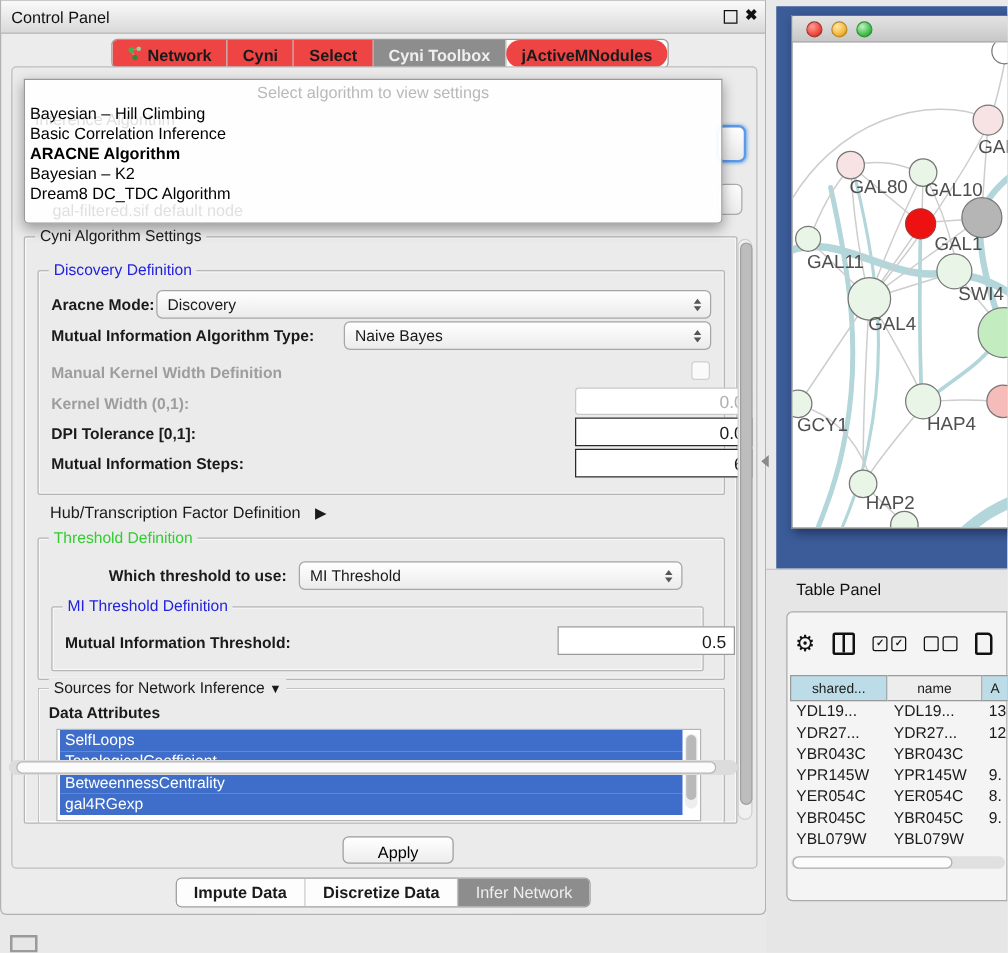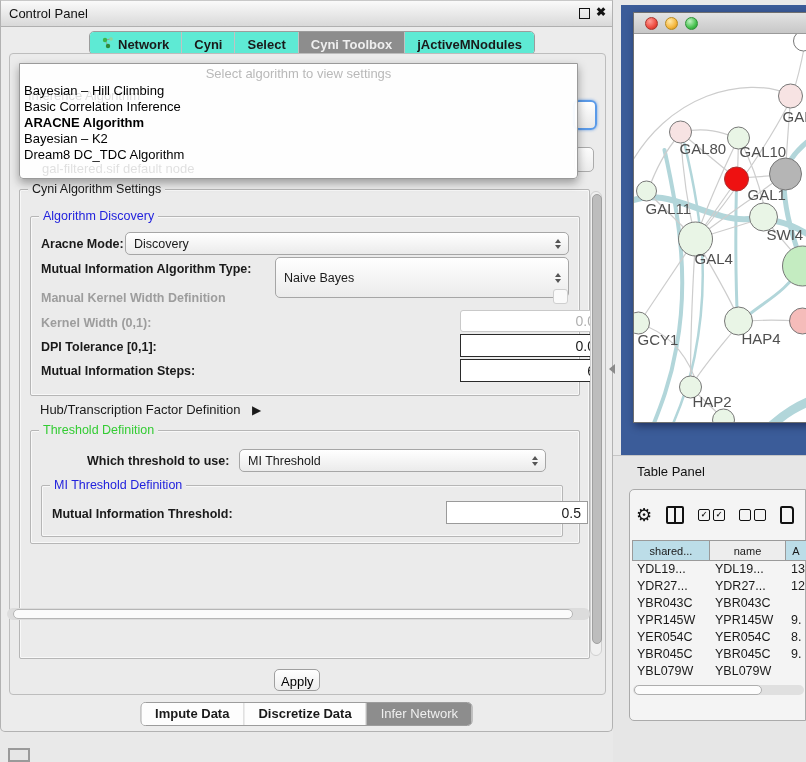--- a/index.html
+++ b/index.html
@@ -11,22 +11,22 @@
              border:1px solid #b2b2b2;border-top:1px solid #c8c8c8;border-radius:0 0 5px 5px;box-sizing:border-box;}
   .cp-titlebar{left:0;top:0;width:100%;height:25px;background:linear-gradient(#fafafa,#d9d9d9);
                border-bottom:1px solid #b0b0b0;}
   .cp-title{left:8px;top:5px;font-size:13px;color:#111;}
   .float-icon{right:22px;top:7px;width:9px;height:9px;border:1.6px solid #111;}
   .close-icon{right:6px;top:4px;font-size:12px;font-weight:bold;color:#111;}
   
   .tabstrip{left:88px;top:30px;height:22px;display:flex;border:1px solid #9c9c9c;border-radius:5px;
             overflow:hidden;background:#fdfdfd;}
   .tab{padding:3px 12px 0 12px;font-size:13px;font-weight:bold;border-right:1px solid #c2c2c2;
-       background:#5eead4;white-space:nowrap;box-sizing:border-box;display:flex;align-items:center;gap:4px;}
-  .tab:last-child{border-right:none;}
+       background:#ef4444;white-space:nowrap;box-sizing:border-box;display:flex;align-items:center;gap:4px;}
+  .tab:last-child{border-right:none;border-radius:11px;}
   .tab.active{background:#8d8d8d;color:#efefef;}
   
   .cp-body{left:8px;top:52px;width:597px;height:642px;background:#ebebeb;border:1px solid #bdbdbd;
            border-radius:4px;box-sizing:border-box;}
   
   .combo-cap-blue{left:572px;top:99px;width:20px;height:26px;border:2px solid #5a9ae8;border-radius:6px;
                   background:linear-gradient(#fff,#e8e8e8);box-shadow:0 0 3px rgba(70,140,230,.8);}
   .combo-cap-gray{left:573px;top:146px;width:18px;height:23px;border:1px solid #ababab;border-radius:5px;
                   background:linear-gradient(#fcfcfc,#ececec);}
   
@@ -60,21 +60,21 @@
   .attr-item{height:17px;line-height:17px;font-size:12.5px;color:#fff;background:#3e6ec9;
              padding-left:4px;margin:0 14px 0 2px;}
   .list-scroll{position:absolute;right:2px;top:3px;width:10px;height:60px;background:#eee;border-radius:5px;}
   .list-thumb{position:absolute;left:1px;top:1px;width:8px;height:52px;background:#b9b9b9;border-radius:4px;}
   
   .vscroll{left:589px;top:190px;width:12px;height:465px;background:#f0f0f0;border:1px solid #d0d0d0;border-radius:6px;box-sizing:border-box;}
   .vthumb{position:absolute;left:1px;top:2px;width:8px;height:448px;background:#bdbdbd;border:1px solid #a0a0a0;border-radius:5px;}
   .hscroll{left:6px;top:607px;width:583px;height:12px;background:#dcdcdc;border-radius:6px;}
   .hthumb{position:absolute;left:6px;top:1px;width:560px;height:10px;background:#fbfbfb;border:1px solid #b5b5b5;border-radius:5px;box-sizing:border-box;}
   
-  .apply-btn{left:273px;top:668px;width:46px;height:22px;background:linear-gradient(#ffffff,#ededed);
+  .apply-btn{left:273px;top:668px;width:89px;height:22px;background:linear-gradient(#ffffff,#ededed);
              border:1px solid #9f9f9f;border-radius:5px;font-size:13px;text-align:center;line-height:21px;}
   .btabs{left:50%;top:701px;transform:translateX(-50%);height:22px;display:flex;border:1px solid #9c9c9c;
          border-radius:5px;overflow:hidden;background:#fdfdfd;white-space:nowrap;}
   .btab{padding:3px 14px 0 14px;font-size:13px;font-weight:bold;border-right:1px solid #c2c2c2;background:#fdfdfd;text-align:center;}
   .btab:last-child{border-right:none;}
   .btab.active{background:#8d8d8d;color:#efefef;font-weight:normal;}
   .mini-square{left:8px;top:748px;width:22px;height:14px;border:2px solid #9a9a9a;background:#e6e6e6;box-sizing:border-box;}
   .split-handle{left:609px;top:364px;width:0;height:0;border-top:5px solid transparent;border-bottom:5px solid transparent;border-right:6px solid #8a8a8a;}
   .corner-tick{left:2px;top:0;width:2px;height:7px;background:#9a9a9a;}
   
@@ -167,33 +167,33 @@
     <div class="opt">Basic Correlation Inference</div>
     <div class="opt bold">ARACNE Algorithm</div>
     <div class="opt">Bayesian – K2</div>
     <div class="opt">Dream8 DC_TDC Algorithm</div>
   </div>
 
   <div class="abs gbox" style="left:18px;top:188px;width:569px;height:468px;">
     <span class="legend">Cyni Algorithm Settings</span>
 
     <div class="abs gbox" style="left:10px;top:26px;width:548px;height:178px;">
-      <span class="legend t-blue">Algorithm Discovery</span>
+      <span class="legend t-blue">Discovery Definition</span>
 
       <div class="abs lbl" style="left:10px;top:20px;">Aracne Mode:</div>
       <div class="abs combo" style="left:94px;top:15px;width:444px;height:23px;">
         <span class="cval">Discovery</span>
         <span class="arrows">
             <span class="arr-up"></span>
             <span class="arr-dn"></span>
           </span>
       </div>
 
       <div class="abs lbl" style="left:10px;top:45px;">Mutual Information Algorithm Type:</div>
-      <div class="abs combo" style="left:244px;top:40px;width:294px;height:41px;">
+      <div class="abs combo" style="left:244px;top:40px;width:294px;height:23px;">
         <span class="cval">Naive Bayes</span>
         <span class="arrows">
             <span class="arr-up"></span>
             <span class="arr-dn"></span>
           </span>
       </div>
 
       <div class="abs lbl dis" style="left:10px;top:74px;">Manual Kernel Width Definition</div>
       <div class="abs checkbox" style="left:522px;top:72px;"></div>
 
@@ -232,20 +232,36 @@
 
       <div class="abs gbox" style="left:10px;top:54px;width:520px;height:50px;">
         <span class="legend t-blue">MI Threshold Definition</span>
         <div class="abs lbl" style="left:10px;top:21px;">Mutual Information Threshold:</div>
         <div class="abs field" style="left:372px;top:15px;width:142px;height:23px;border:1px solid #9a9a9a;">
           <span>0.5</span>
         </div>
       </div>
     </div>
 
+    <div class="abs gbox" style="left:10px;top:360px;width:548px;height:107px;border-bottom:none;">
+      <span class="legend">
+        <span>Sources for Network Inference</span>
+        <span style="font-size:10px;">▼</span>
+      </span>
+      <div class="abs lbl" style="left:8px;top:12px;">Data Attributes</div>
+      <div class="abs attr-list" style="left:14px;top:32px;width:516px;height:74px;">
+        <div class="attr-item">SelfLoops</div>
+        <div class="attr-item">TopologicalCoefficient</div>
+        <div class="attr-item">BetweennessCentrality</div>
+        <div class="attr-item">gal4RGexp</div>
+        <div class="list-scroll">
+            <div class="list-thumb"></div>
+          </div>
+      </div>
+    </div>
   </div>
 
   <div class="abs vscroll">
       <div class="vthumb"></div>
     </div>
   <div class="abs hscroll">
       <div class="hthumb"></div>
     </div>
 
   <button class="abs apply-btn">Apply</button>

